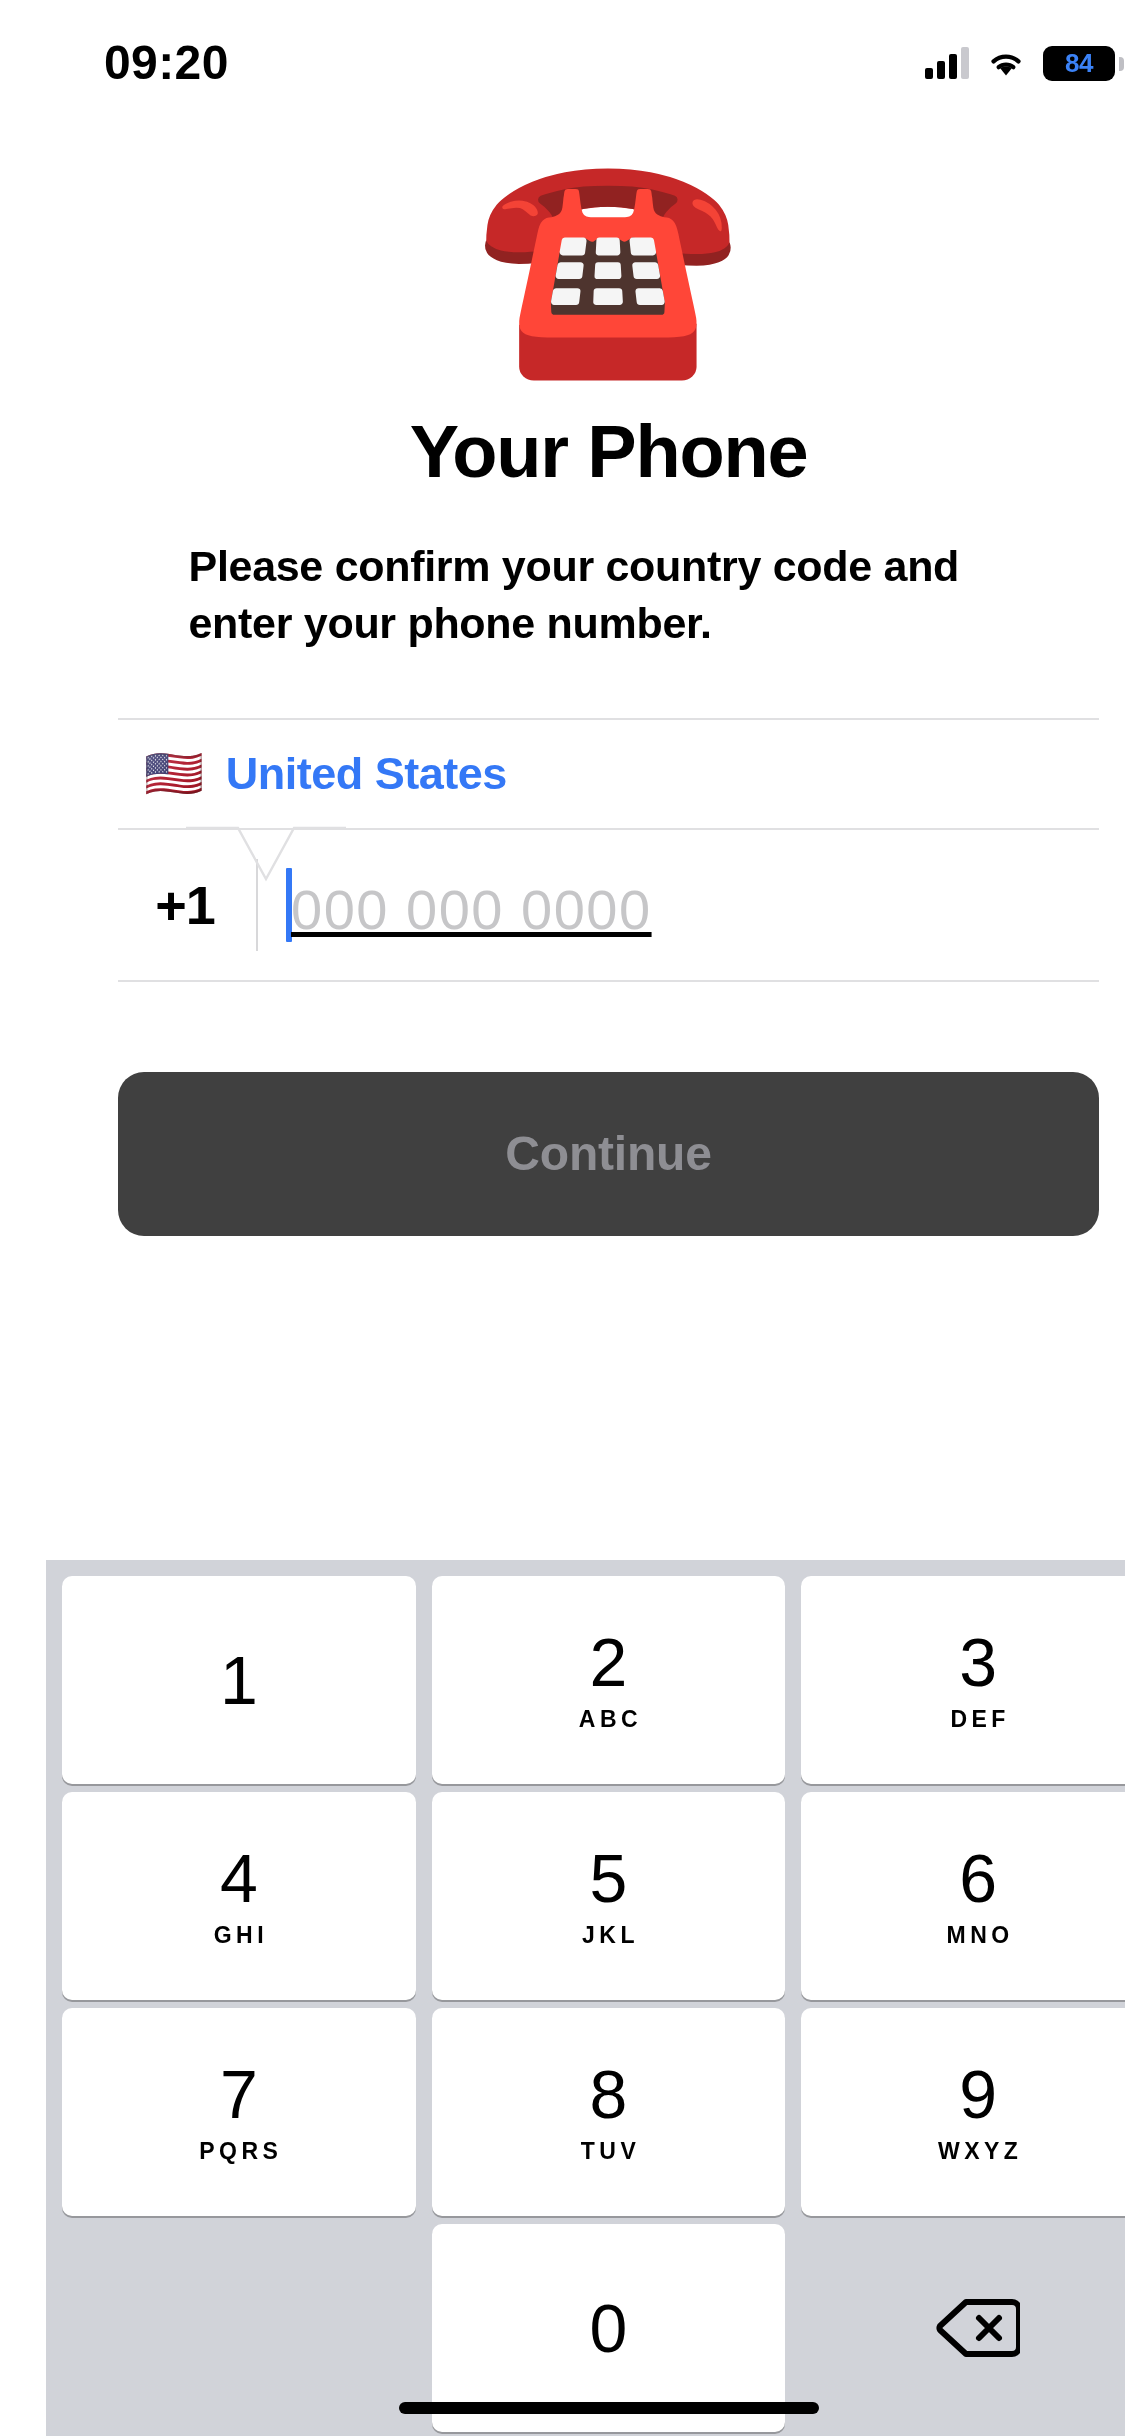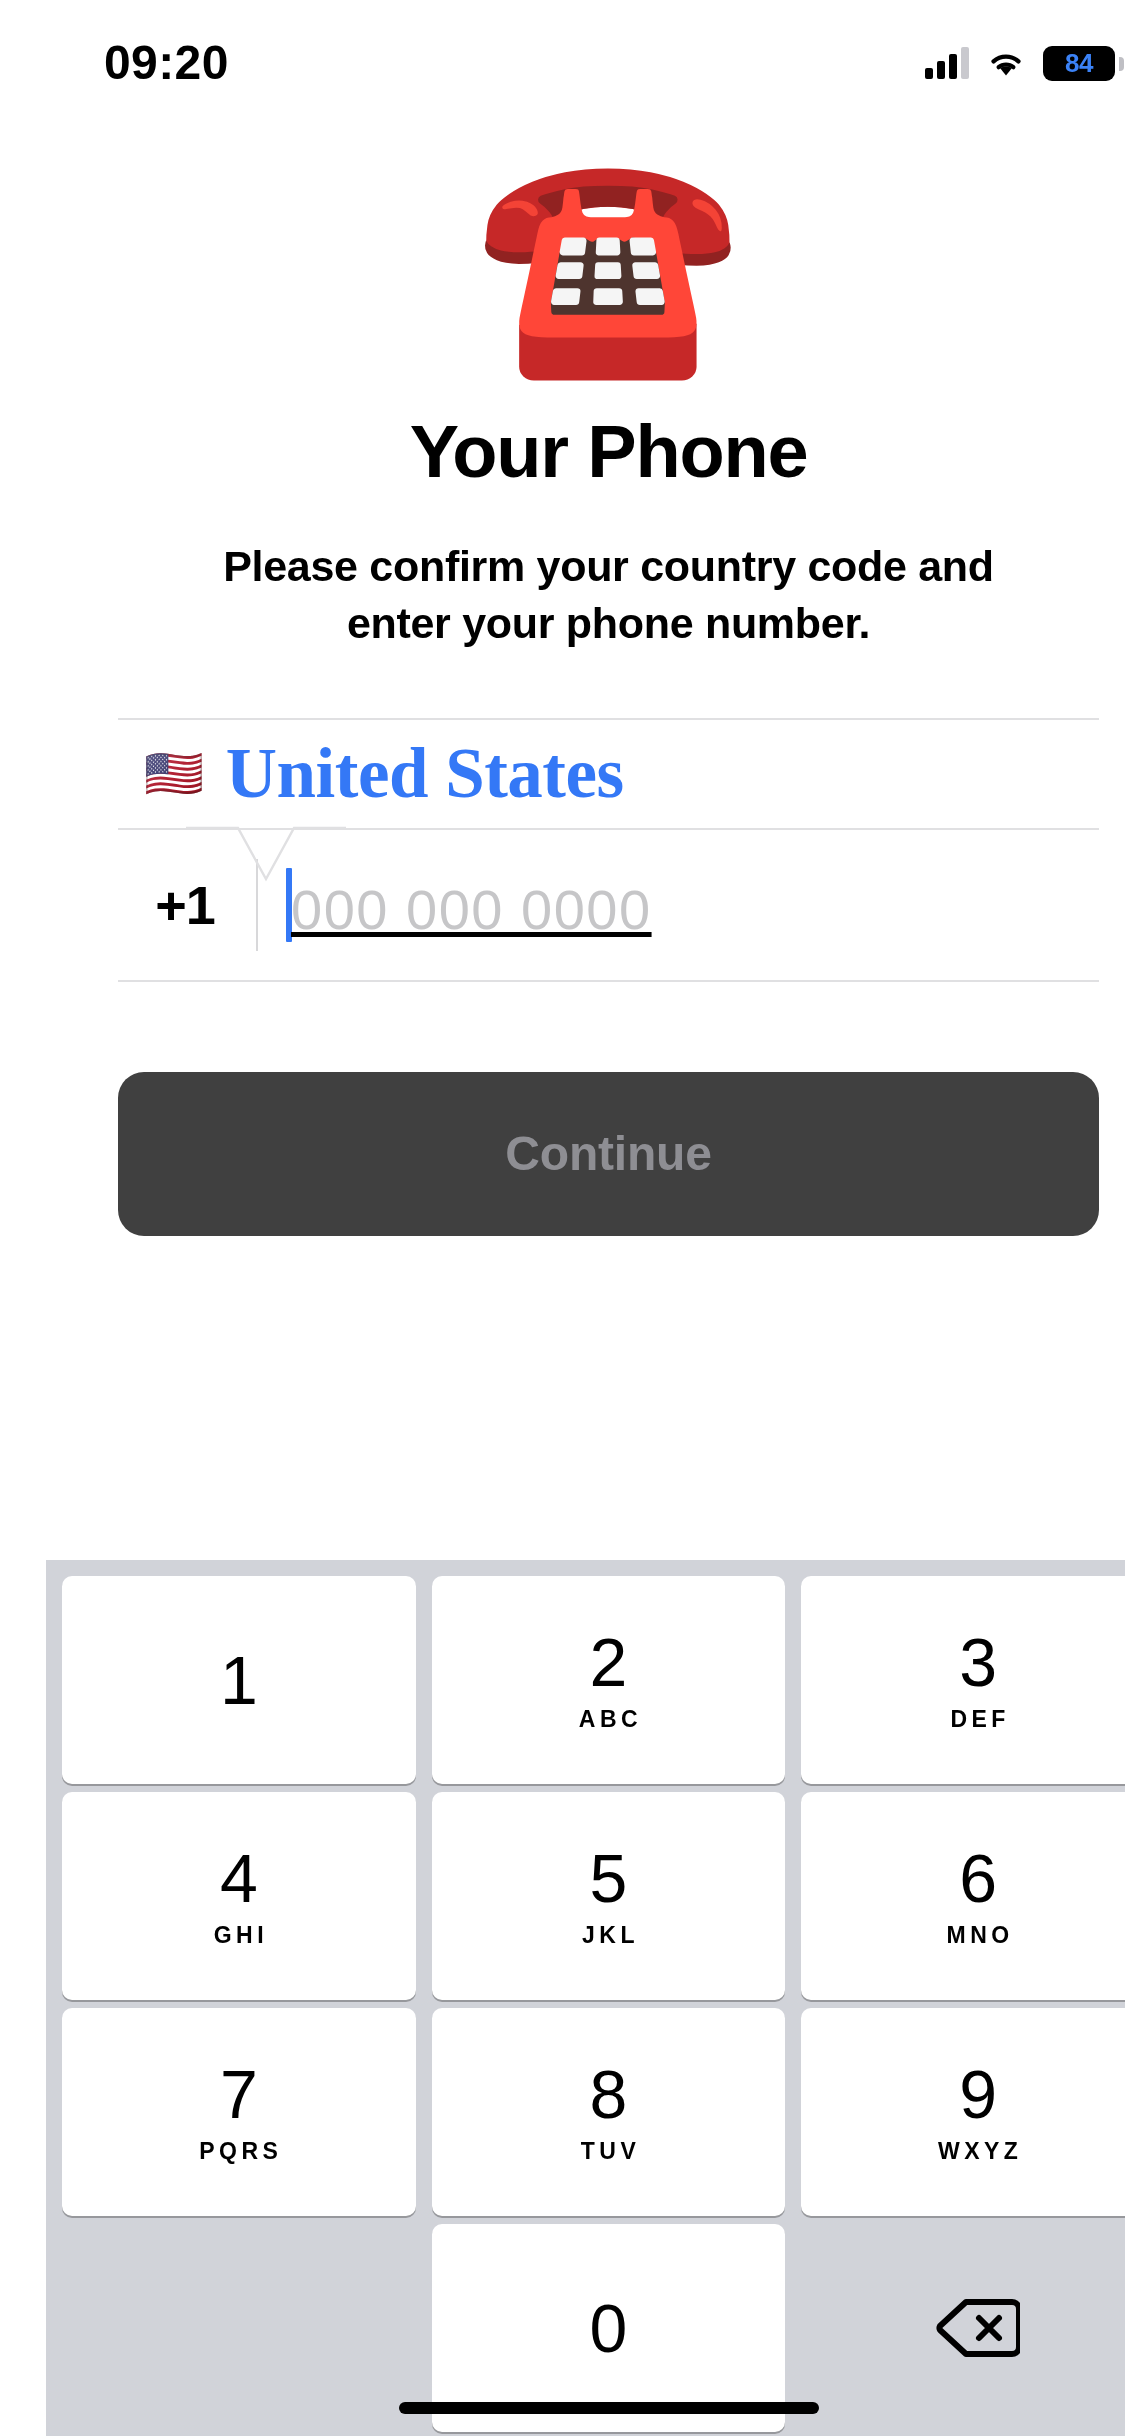--- a/index.html
+++ b/index.html
@@ -68,37 +68,37 @@
   }
   .title {
     margin-top:28px;
     font-size:74px; font-weight:bold;
     letter-spacing:-1.2px;
     color:#000;
   }
   .subtitle {
     margin-top:44px;
     font-size:43px; font-weight:bold;
-    line-height:1.33; text-align:center;
+    line-height:1.33; 
     color:#000; letter-spacing:-0.3px;
     max-width:840px;
   }
 
   
   .form { margin-top:66px; padding:0 72px; }
   .rule { height:2px; background:#E0E0E2; width:100%; }
 
   .country-row {
     display:flex; align-items:center;
     height:108px; padding-left:26px; gap:22px;
   }
   .flag-emoji { font-size:48px; line-height:1; }
   .country-name {
-    font-size:71px; font-weight:bold;
-    color:#3478F6; letter-spacing:-0.5px;font-family:Liberation Serif, serif;
+    font-size:45px; font-weight:bold;
+    color:#3478F6; letter-spacing:-0.5px;
   }
 
   
   .notch-rule {
     position:relative; height:2px; width:100%;
     background:#E0E0E2;
   }
   .notch-rule svg {
     position:absolute; left:68px; top:-1px;
     overflow:visible;

